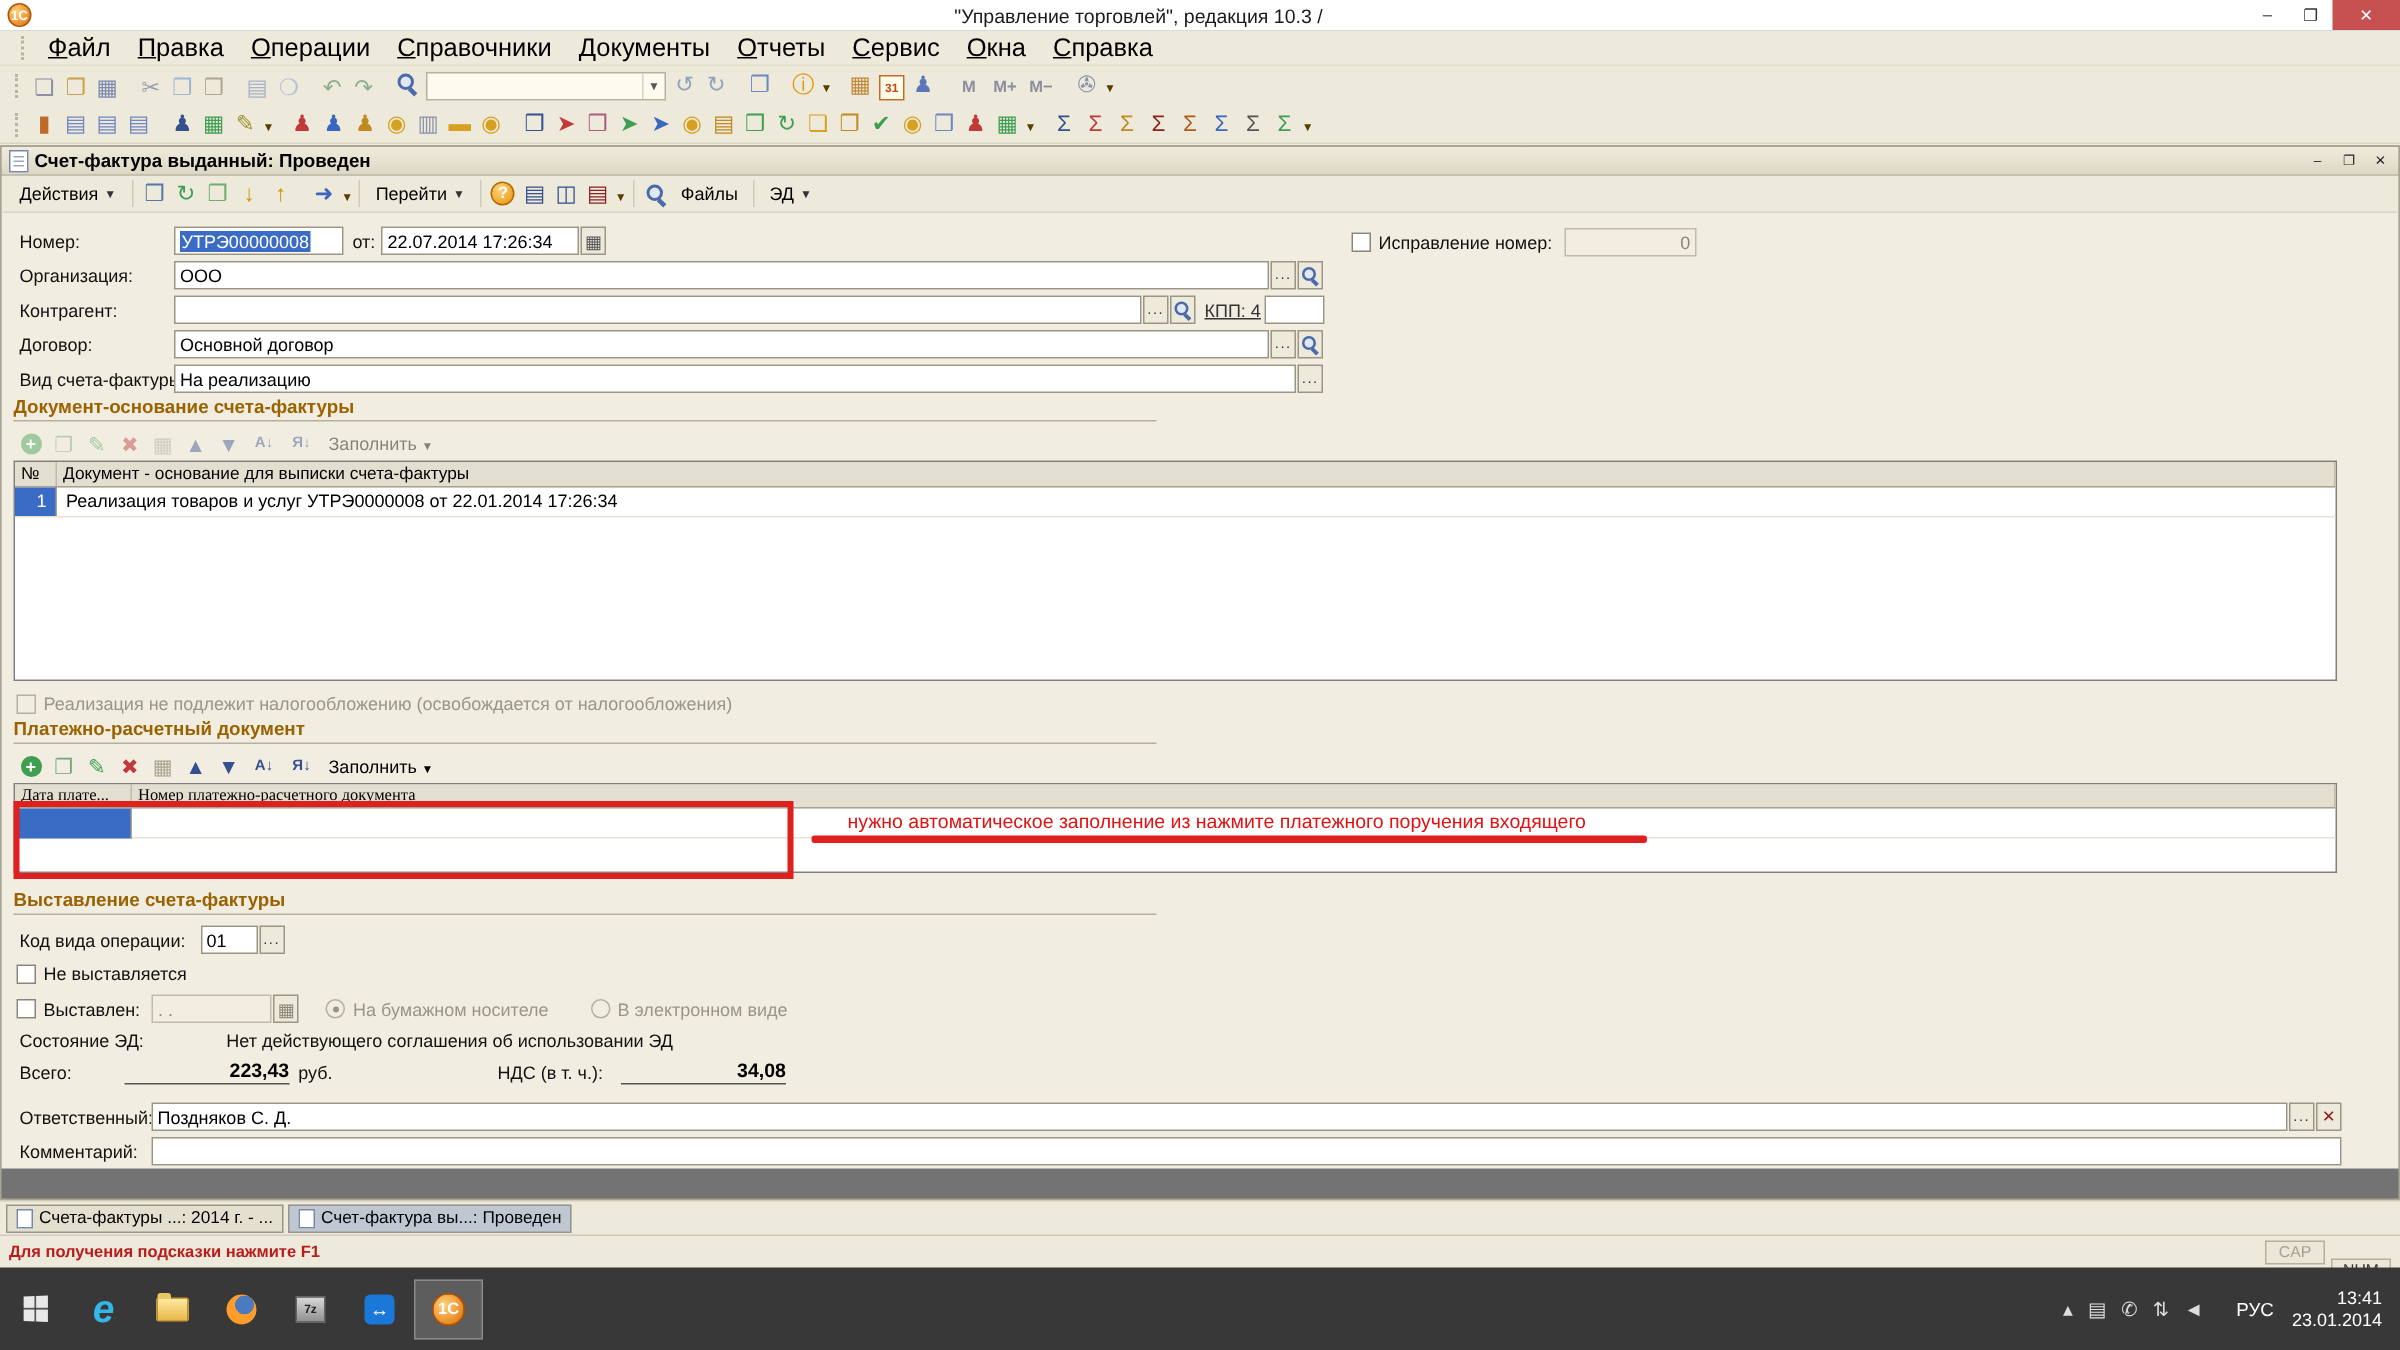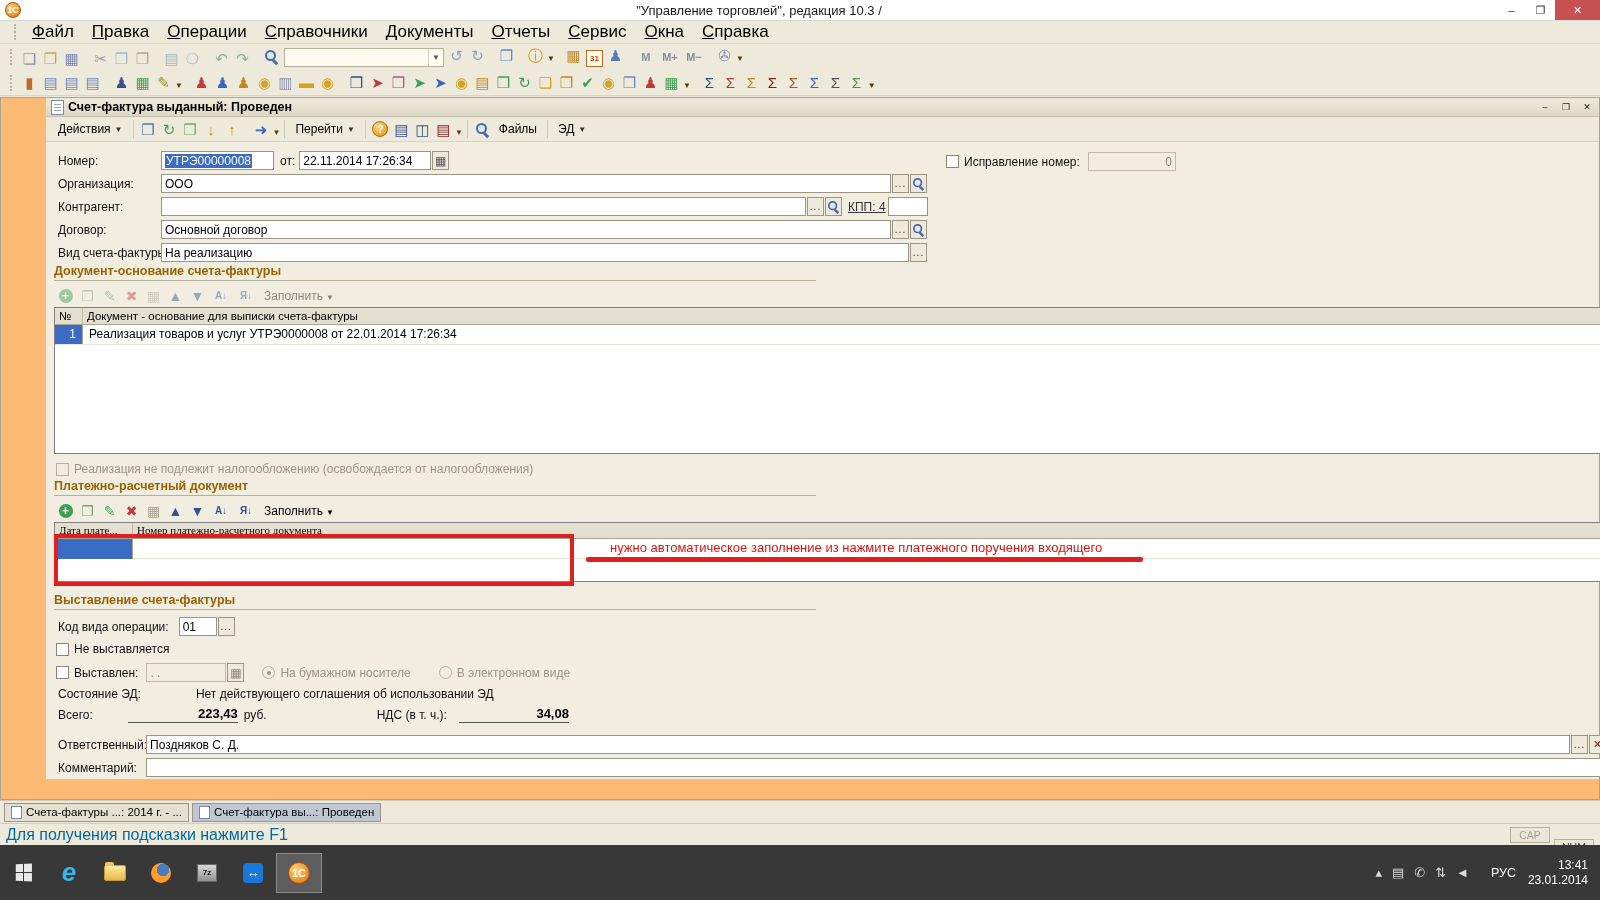--- a/index.html
+++ b/index.html
@@ -28,21 +28,21 @@
   .tsep { width:1px; height:18px; background:#cfcaba; margin:0 4px; }
   .drop { font-size:8px; color:#5a3c00; margin-left:1px; align-self:flex-end; padding-bottom:3px;}
   .searchbox { width:160px; height:19px; background:#FDFBEF; border:1px solid #b8b29c; display:inline-flex; align-items:center; margin:0 2px; }
   .searchbox .sarrow { margin-left:auto; width:15px; height:100%; font-size:8px; color:#555; display:flex; align-items:center; justify-content:center; border-left:1px solid #d8d2bc; }
   .mag { position:relative; width:15px; height:15px; display:inline-block; }
   .mag::before { content:""; position:absolute; left:1px; top:1px; width:7px; height:7px; border:2px solid #4a6aa8; border-radius:50%; background:#dfe8f4; }
   .mag::after { content:""; position:absolute; left:10px; top:10px; width:6px; height:2.5px; background:#4a6aa8; transform:rotate(45deg); transform-origin:0 0; }
   .cal31 { width:17px; height:17px; border:1px solid #c06a28; background:#fffbe8; color:#c04a10; font-size:8px; font-weight:bold; display:inline-flex; align-items:center; justify-content:center; }
 
   
-  .docwin { position:absolute; left:0; top:97px; width:1600px; height:703px; background:#fdba74; border:1px solid #a9a490;padding-left:45px; }
+  .docwin { position:absolute; left:0; top:97px; width:1600px; height:703px; background:#737373; border:1px solid #a9a490; }
   .dtitle { height:19px; background:linear-gradient(#EFEBDC,#DDD8C5); display:flex; align-items:center; border-bottom:1px solid #c4bfa9; }
   .dtitle .dtext { font-weight:bold; font-size:12.5px; margin-left:4px; flex:1; }
   .dbtn { width:18px; height:15px; display:inline-flex; align-items:center; justify-content:center; font-size:9px; color:#222; margin-right:3px; border:1px solid transparent; }
   .pageico { width:13px; height:15px; background:#fff; border:1px solid #7a88a8; margin-left:5px; position:relative; }
   .pageico::before { content:""; position:absolute; left:2px; top:3px; width:7px; height:1px; background:#9aa6c0; box-shadow:0 3px 0 #9aa6c0, 0 6px 0 #9aa6c0; }
   .dtoolbar { height:25px; background:#EDEADB; display:flex; align-items:center; padding-left:6px; border-bottom:1px solid #DAD6C6; }
   .dbtn-label { display:inline-flex; align-items:center; padding:2px 6px; font-size:12px; }
   .dbtn-label .caret { font-size:8px; margin-left:4px; color:#333; }
   .helpcirc { width:16px; height:16px; border-radius:50%; background:radial-gradient(circle at 35% 30%, #ffd37a, #e8920a); border:1px solid #b06a00; color:#fff; font-weight:bold; font-size:11px; display:inline-flex; align-items:center; justify-content:center; }
 
@@ -93,21 +93,21 @@
   .fbtn.bold { font-weight:bold; }
 
   
   .tabbar { position:absolute; left:0; top:800px; width:1600px; height:23px; background:#EDEADB; border-top:1px solid #cfcaba; display:flex; align-items:center; padding-left:4px; gap:3px; }
   .mtab { display:inline-flex; align-items:center; height:19px; padding:0 6px; border:1px solid #9a958a; background:#E4E0D0; font-size:11.5px; gap:4px; }
   .mtab.active { background:#BFC8D2; }
   .mtab .tico { width:11px; height:13px; background:#fff; border:1px solid #7a88a8; position:relative; flex:none;}
 
   
   .statusbar { position:absolute; left:0; top:823px; width:1600px; height:22px; background:#EDEADB; border-top:1px solid #cfcaba; display:flex; align-items:center; padding:0 6px; }
-  .statushint { font-size:16px; color:#0369a1; flex:1; }
+  .statushint { font-size:11px; color:#b91c1c; flex:1;font-weight:bold; }
   .sbox { width:40px; height:16px; border:1px solid #b5b09c; background:#EBE7D8; font-size:10.5px; display:flex; align-items:center; justify-content:center; margin-left:4px; }
   .sbox.dim { color:#a5a091; }
   .sbox.on { color:#333;margin-top:24px; }
 
   
   .taskbar { position:absolute; left:0; top:845px; width:1600px; height:55px; background:#383838; display:flex; align-items:center; color:#eee; }
   .tkbtn { width:46px; height:40px; display:flex; align-items:center; justify-content:center; font-size:20px; }
   .tkbtn.active1c { background:#5d5d5d; border:1px solid #8a8a8a; }
   .winflag { width:17px; height:17px; display:grid; grid-template-columns:8px 8px; grid-template-rows:8px 8px; gap:1px; transform:perspective(60px) rotateY(-18deg); }
   .winflag div { background:#e8e8e8; }
@@ -204,21 +204,21 @@
 
     <div class="frow" style="left:12px; top:12px;">
       <span class="flabel">Номер:</span>
     </div>
     <div class="frow" style="left:115px; top:9px;">
       <div class="finput" style="width:113px;">
           <span class="selected-text">УТРЭ00000008</span>
         </div>
       <span class="flabel" style="margin-left:6px;">от:</span>
       <div class="finput" style="width:132px; margin-left:4px;">
-          <span>22.11.2014 17:26:34</span>
+          <span>22.07.2014 17:26:34</span>
         </div>
       <div class="btn-sq">
           <span style="font-size:12px;color:#555;">▦</span>
         </div>
     </div>
     <div class="frow" style="left:900px; top:10px;">
       <span class="checkbox"></span>
       <span class="flabel">Исправление номер:</span>
       <div class="finput disabled" style="width:88px; margin-left:8px; justify-content:flex-end;">
           <span>0</span>

